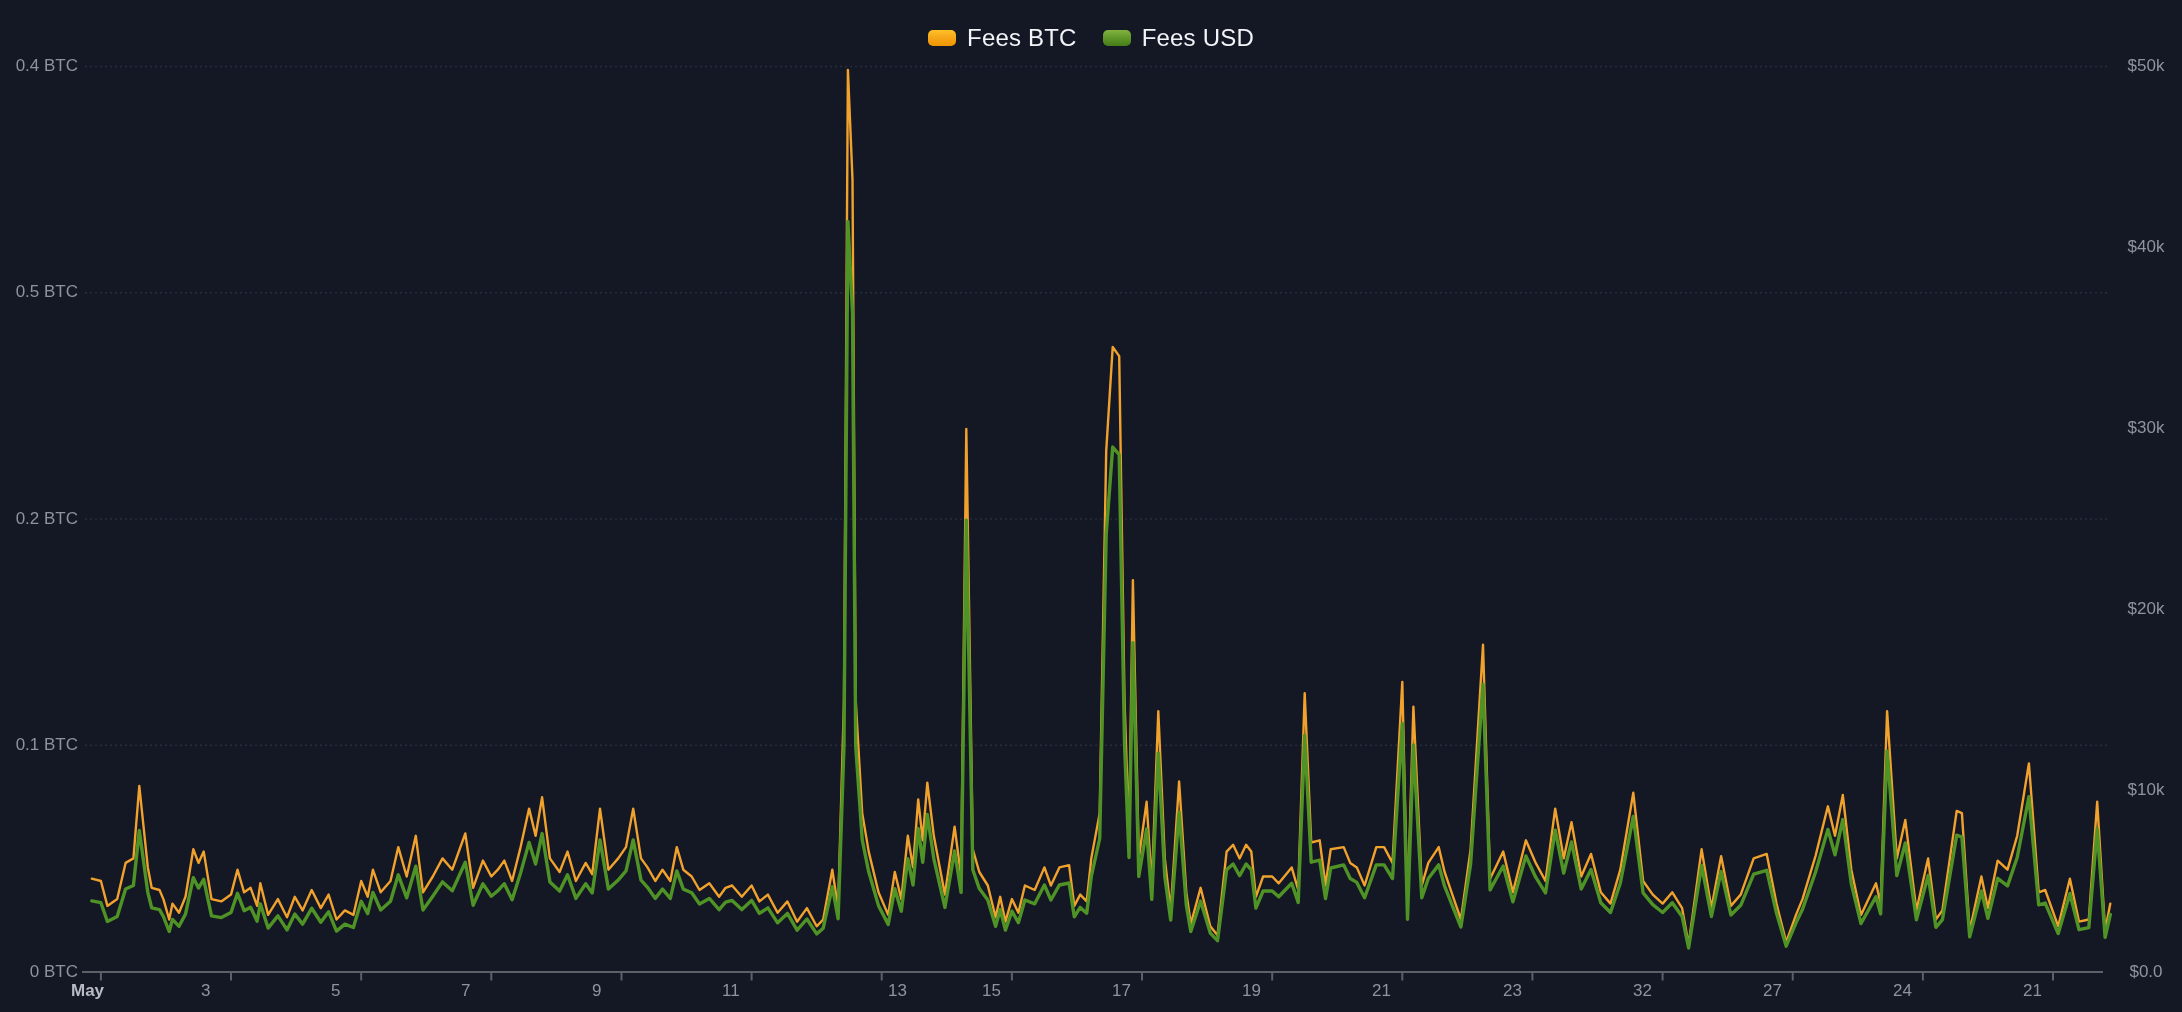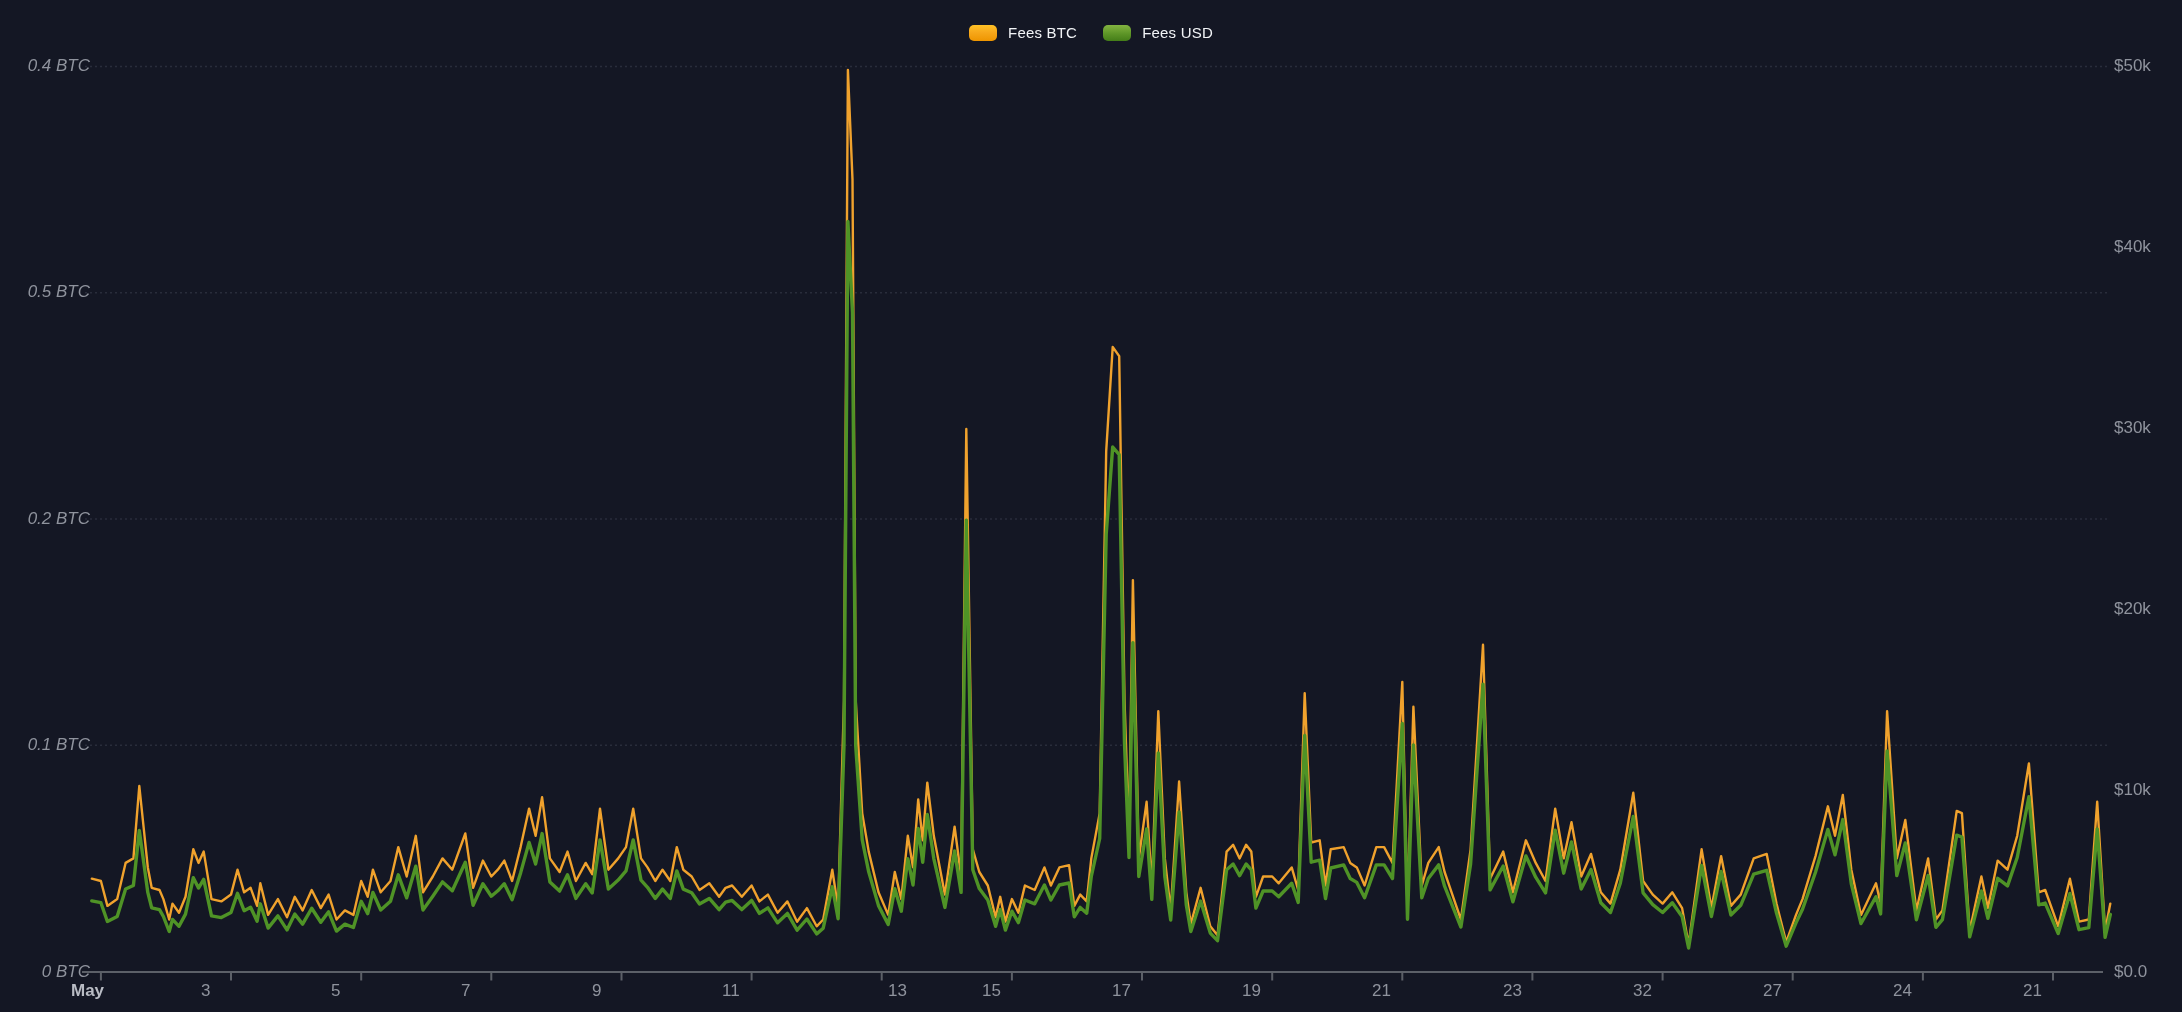--- a/index.html
+++ b/index.html
@@ -13,28 +13,28 @@
     position:absolute;top:24px;left:0;width:100%;
     display:flex;justify-content:center;align-items:center;gap:26px;
     pointer-events:auto;
   }
   .legend-item{display:flex;align-items:center;gap:11px;cursor:pointer;}
   .legend-swatch{
     width:28px;height:16px;border-radius:5px;
   }
   .legend-swatch.btc{background:linear-gradient(180deg,#ffc226 0%,#f7a81b 45%,#ee9500 100%);}
   .legend-swatch.usd{background:linear-gradient(180deg,#83b341 0%,#5d9527 55%,#447d18 100%);}
-  .legend-label{color:#f2f4f7;font-size:15px;letter-spacing:.2px;}
+  .legend-label{color:#f2f4f7;font-size:24px;letter-spacing:.2px;}
   
   .y-label{
     position:absolute;color:#8f939d;font-size:17px;line-height:24px;height:24px;
     white-space:nowrap;
   }
-  .y-label.left{left:16px;width:74px;text-align:right;font-style:italic;}
-  .y-label.right{left:2114px;width:64px;text-align:left;}
+  .y-label.left{left:4px;width:74px;text-align:right;}
+  .y-label.right{left:2114px;width:64px;text-align:center;}
   .x-label{
     position:absolute;top:981px;width:60px;text-align:left;
     color:#8f939d;font-size:17px;white-space:nowrap;
   }
   .x-label.month{color:#b9bcc4;font-weight:bold;}
   #plot{position:absolute;left:0;top:0;}
 </style>
 </head>
 <body>
 <div id="app">

